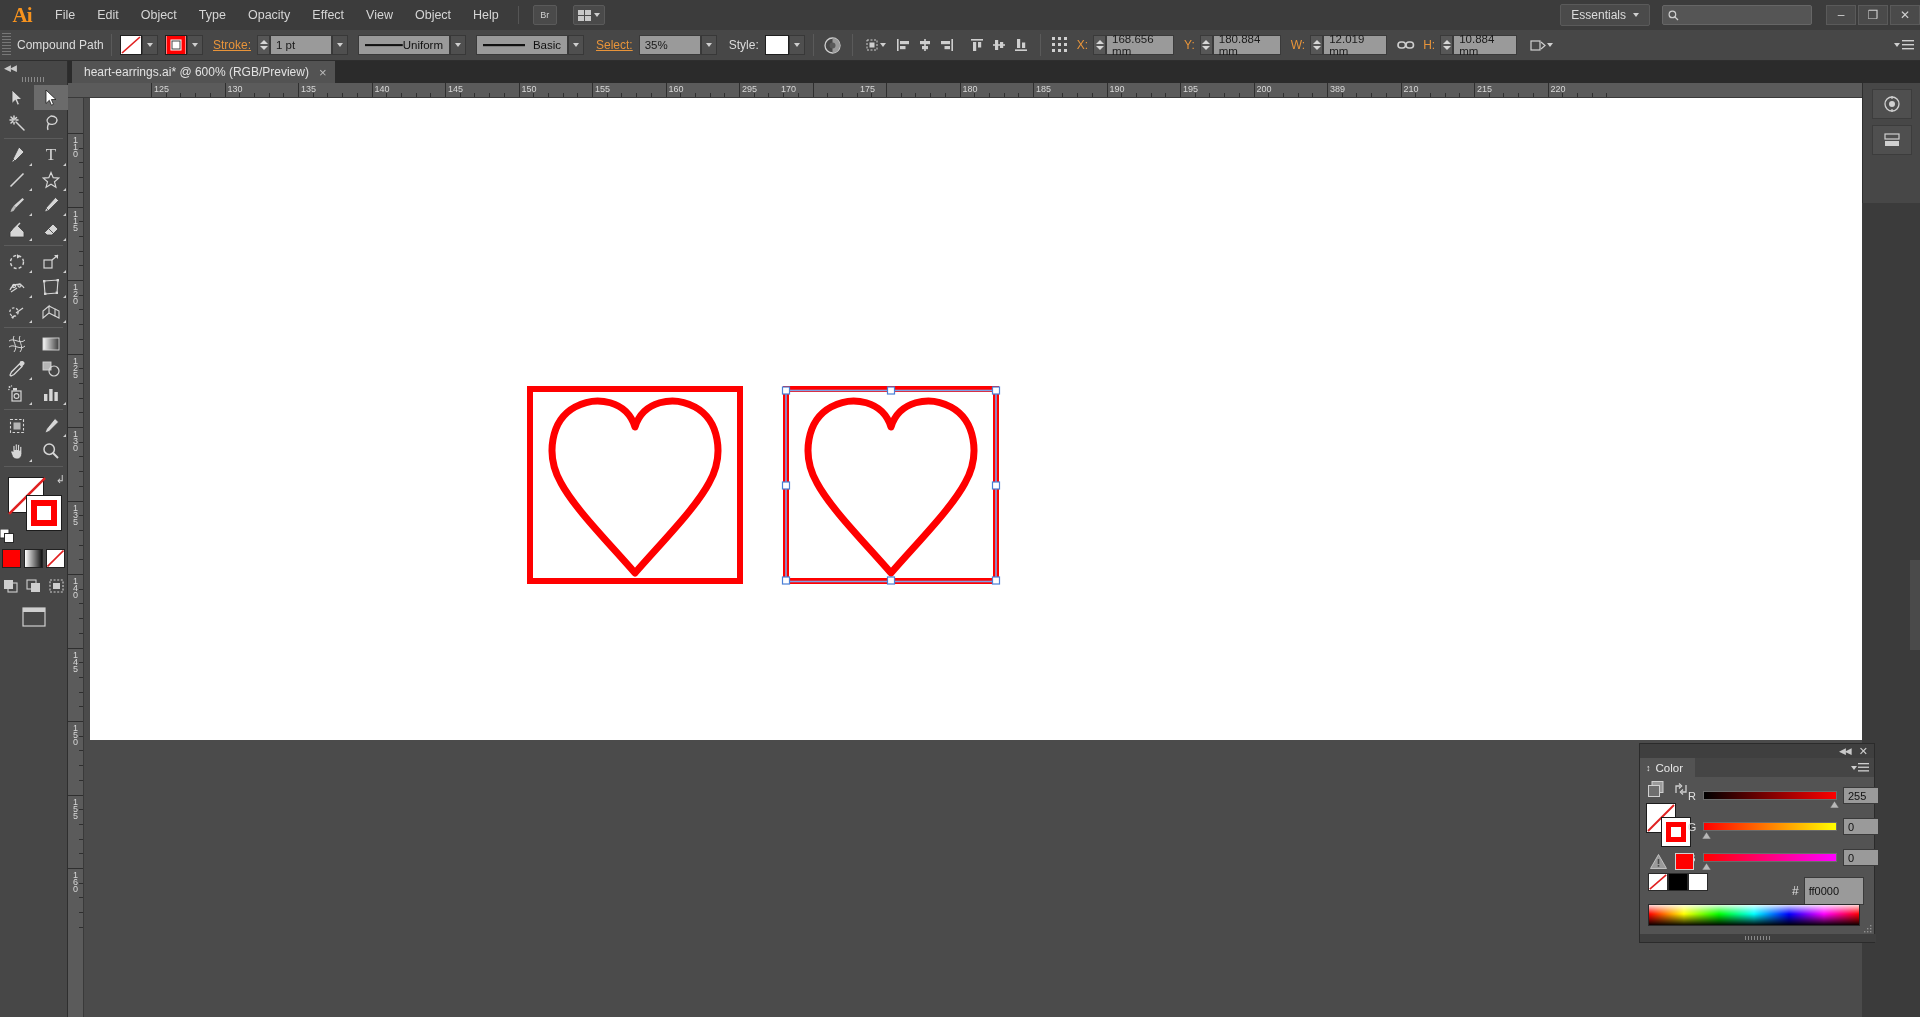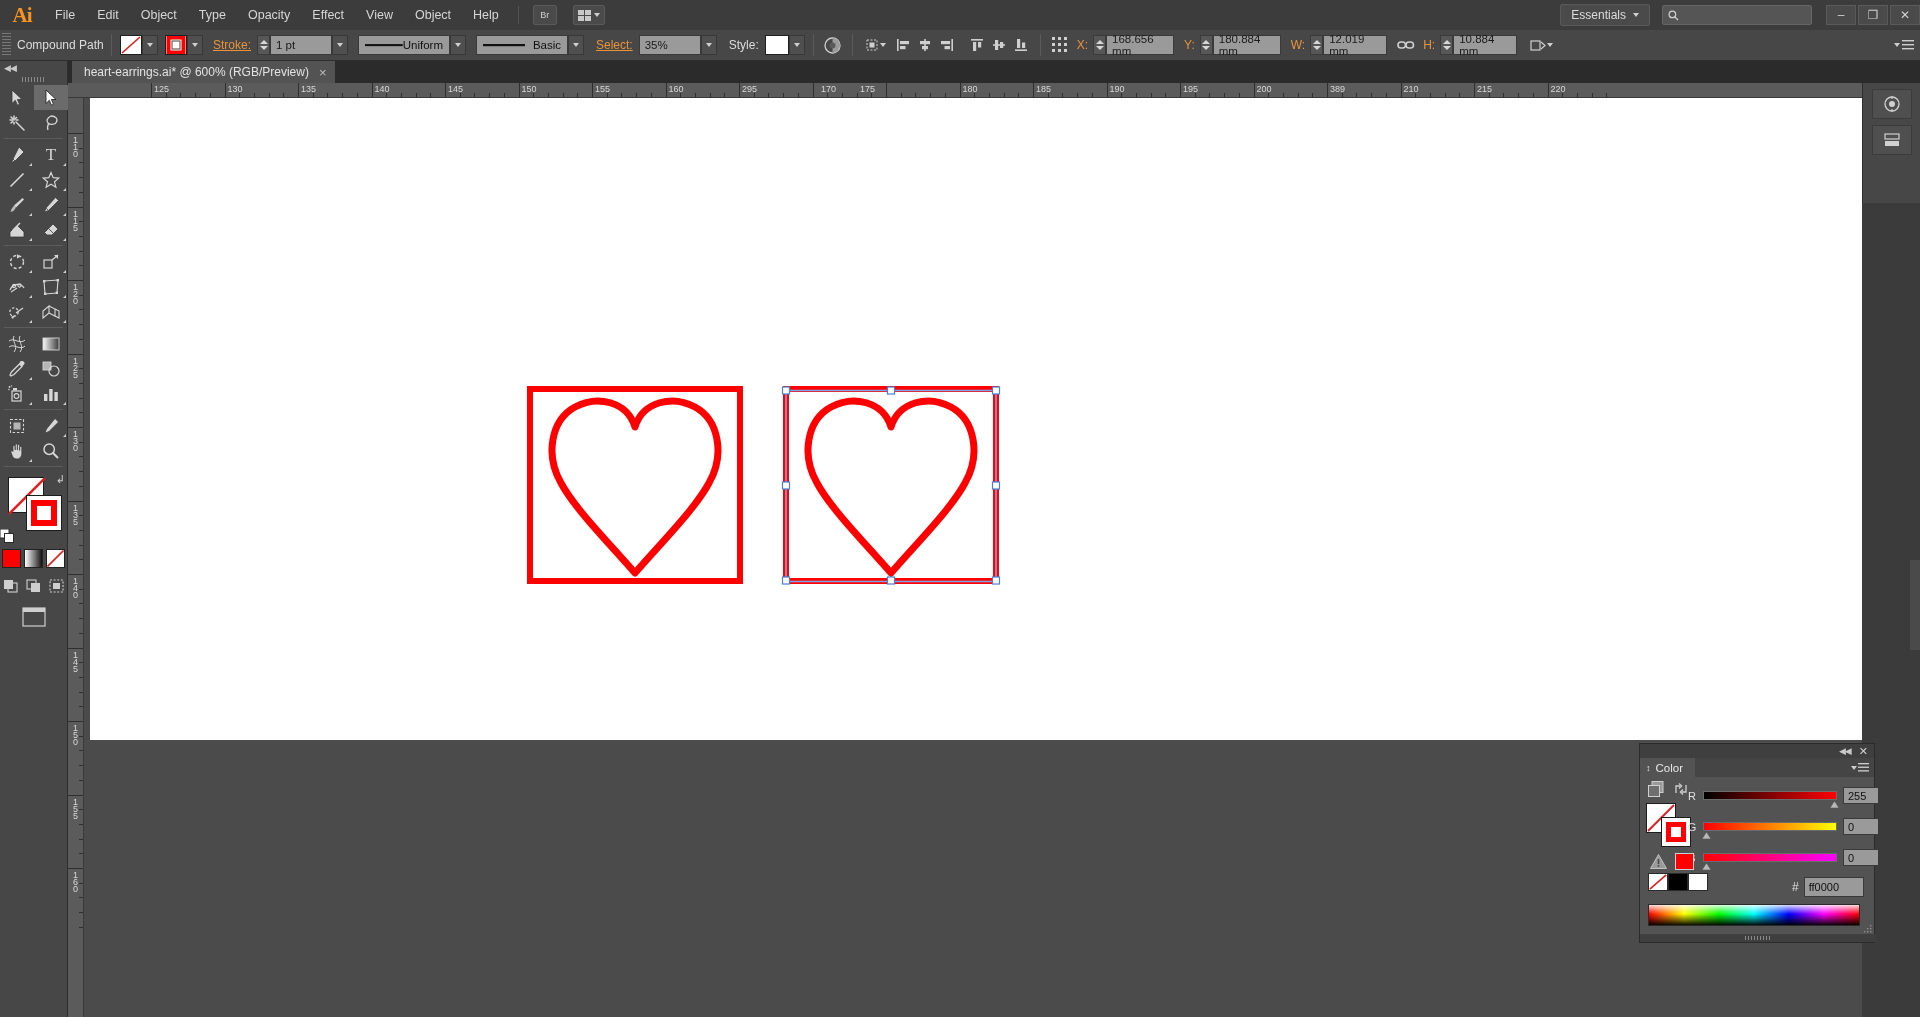--- a/index.html
+++ b/index.html
@@ -172,21 +172,21 @@
             font-size:11.5px; color:#e8e8e8; }
   #cp-menu { margin-left:auto; margin-right:5px; display:flex; align-items:center; gap:1px;}
   #cp-body { position:relative; height:166px; }
   .cp-row { position:absolute; display:flex; align-items:center; }
   .cp-ch-label { width:12px; font-size:11px; color:#e0e0e0; text-align:center; }
   .cp-slider { width:134px; height:9px; position:relative; margin-left:5px; border:1px solid #6b6b6b;}
   .cp-thumb { position:absolute; top:9px; width:9px; height:7px; }
   .cp-val { width:36px; height:17px; background:#9a9a9a; border:1px solid #3a3a3a;
             font-size:11px; color:#111; display:flex; align-items:center; padding-left:4px; }
   #cp-hexrow { position:absolute; left:152px; top:100px; display:flex; align-items:center; gap:5px; }
-  #cp-hex { width:60px; height:20px; background:#9a9a9a; border:1px solid #3a3a3a;
+  #cp-hex { width:60px; height:28px; background:#9a9a9a; border:1px solid #3a3a3a;
             font-size:11px; color:#111; display:flex; align-items:center; padding-left:4px;}
   #cp-spectrum {
     position:absolute; left:8px; top:127px; width:212px; height:22px; border:1px solid #2a2a2a;
   }
   #cp-none-swatches { position:absolute; left:8px; top:96px; display:flex; }
   .cp-ns { width:20px; height:18px; border:1px solid #2a2a2a; }
   #cp-fs { position:absolute; left:6px; top:26px; width:56px; height:46px;}
   #cp-fs-fill { position:absolute; left:0px; top:0px; width:30px; height:30px; background:#fff; border:1px solid #1c1c1c;}
   #cp-fs-stroke { position:absolute; left:15px; top:14px; width:30px; height:30px; background:#fff; border:1px solid #1c1c1c;}
   #cp-fs-stroke .inner { position:absolute; left:4px; top:4px; width:20px; height:20px; border:5px solid #ff0000; background:#fff;}
@@ -828,21 +828,21 @@
     <div class="tick" style="left: 626.9px; top: 10px; width: 1px; height: 5px;"></div>
     <div class="tick" style="left: 641.6px; top: 10px; width: 1px; height: 5px;"></div>
     <div class="tick" style="left: 656.3px; top: 10px; width: 1px; height: 5px;"></div>
     <div class="tick" style="left: 671px; top: 0px; width: 1px; height: 15px;"></div>
     <div class="lbl" style="left: 674px;">295</div>
     <div class="tick" style="left: 685.7px; top: 10px; width: 1px; height: 5px;"></div>
     <div class="tick" style="left: 700.4px; top: 10px; width: 1px; height: 5px;"></div>
     <div class="tick" style="left: 715.1px; top: 10px; width: 1px; height: 5px;"></div>
     <div class="tick" style="left: 729.8px; top: 10px; width: 1px; height: 5px;"></div>
     <div class="tick" style="left: 744.5px; top: 0px; width: 1px; height: 15px;"></div>
-    <div class="lbl" style="left: 753px;">170</div>
+    <div class="lbl" style="left: 713px;">170</div>
     <div class="tick" style="left: 759.2px; top: 10px; width: 1px; height: 5px;"></div>
     <div class="tick" style="left: 773.9px; top: 10px; width: 1px; height: 5px;"></div>
     <div class="tick" style="left: 788.6px; top: 10px; width: 1px; height: 5px;"></div>
     <div class="tick" style="left: 803.3px; top: 10px; width: 1px; height: 5px;"></div>
     <div class="tick" style="left: 818px; top: 0px; width: 1px; height: 15px;"></div>
     <div class="lbl" style="left: 792px;">175</div>
     <div class="tick" style="left: 832.7px; top: 10px; width: 1px; height: 5px;"></div>
     <div class="tick" style="left: 847.4px; top: 10px; width: 1px; height: 5px;"></div>
     <div class="tick" style="left: 862.1px; top: 10px; width: 1px; height: 5px;"></div>
     <div class="tick" style="left: 876.8px; top: 10px; width: 1px; height: 5px;"></div>

